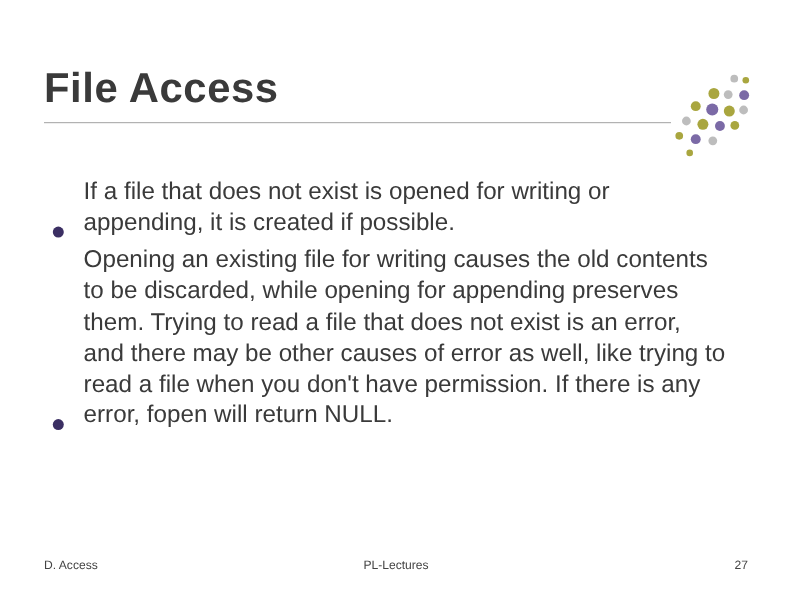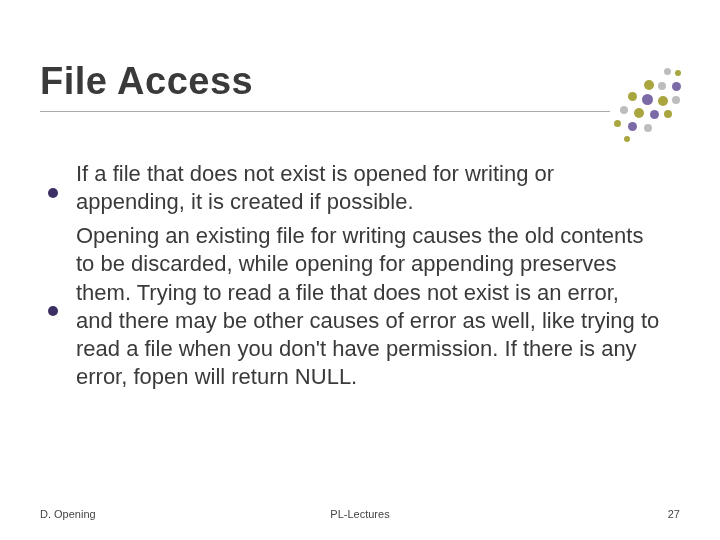--- a/index.html
+++ b/index.html
@@ -45,21 +45,21 @@
     border-radius: 50%;
   }
   .body-region {
     position: absolute;
     left: 48px;
     top: 160px;
     right: 60px;
   }
   .bullet-item {
     display: flex;
-    align-items: center;
+    align-items: flex-end;
     margin-bottom: 6px;
   }
   .bullet-marker {
     flex: 0 0 auto;
     width: 10px;
     height: 10px;
     border-radius: 50%;
     background: #3b2f63;
     margin-top: 9px;
     margin-right: 18px;
@@ -116,18 +116,18 @@
       <span class="bullet-marker"></span>
       <span class="bullet-text">If a file that does not exist is opened for writing or appending, it is created if possible.</span>
     </div>
     <div class="bullet-item">
       <span class="bullet-marker"></span>
       <span class="bullet-text">Opening an existing file for writing causes the old contents to be discarded, while opening for appending preserves them. Trying to read a file that does not exist is an error, and there may be other causes of error as well, like trying to read a file when you don't have permission. If there is any error, fopen will return NULL.</span>
     </div>
   </div>
 
   <div class="footer">
-    <span>D. Opening</span>
+    <span>D. Access</span>
     <span class="center">PL-Lectures</span>
     <span>27</span>
   </div>
 
 </div>
 
 </body></html>

